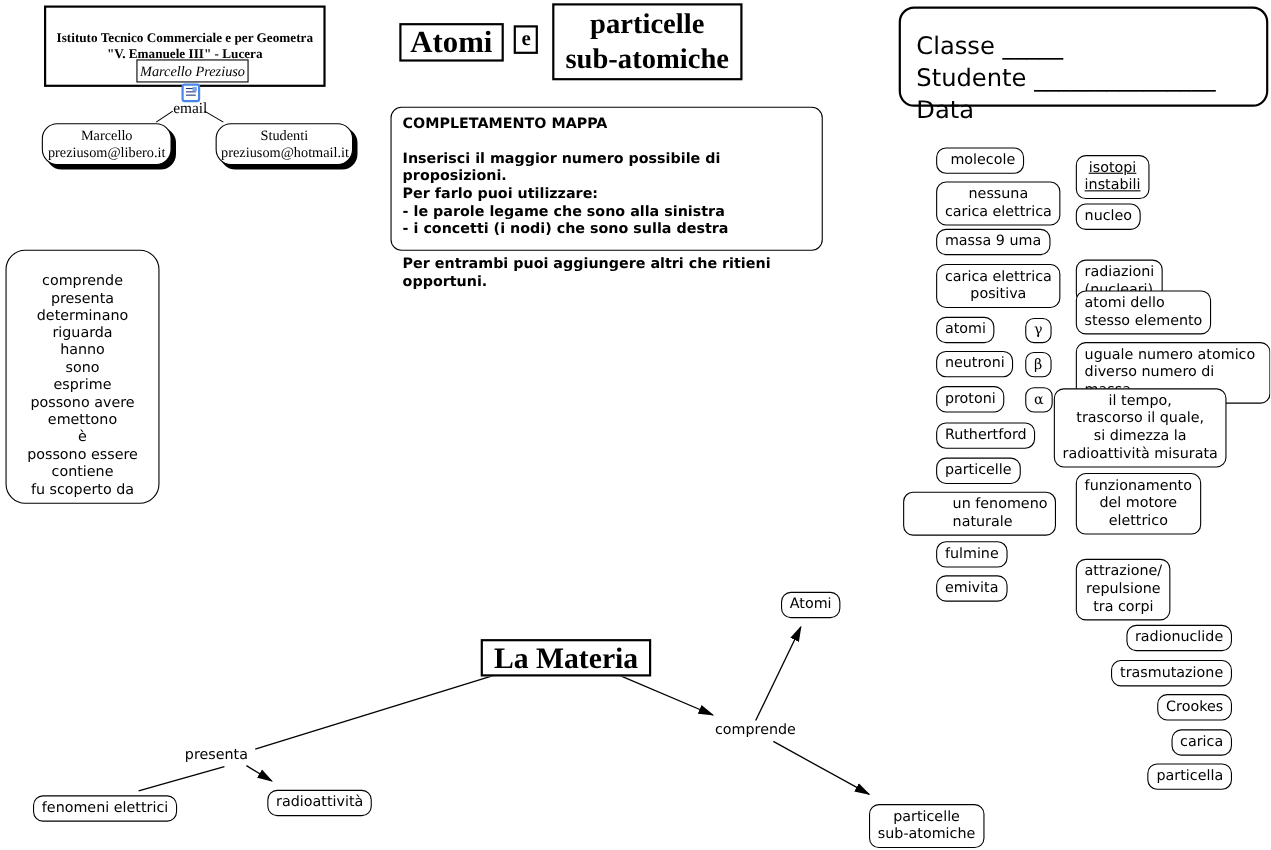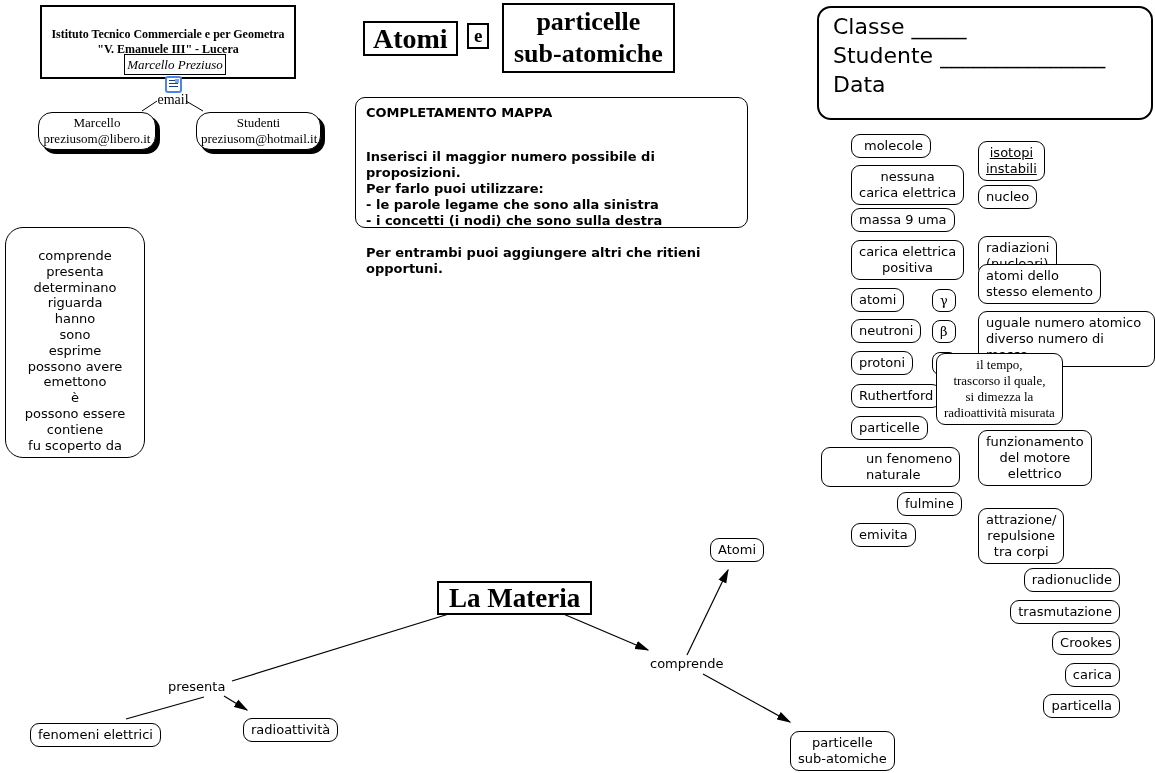--- a/index.html
+++ b/index.html
@@ -21,27 +21,27 @@
   .contact{position:absolute;border:1.5px solid #000;border-radius:14px;box-shadow:4px 4px 0 #000;
     background:#fff;text-align:center;font:13px/16px "Liberation Serif",serif;padding:2px 4px;box-sizing:border-box;}
   .contact span{display:block;}
 
   
   .tbox{position:absolute;border:2px solid #000;background:#fff;font-family:"Liberation Serif",serif;font-weight:bold;text-align:center;}
   .t-atomi{left:363px;top:21px;font-size:28px;line-height:31px;padding:0 8px;}
   .t-e{left:467px;top:23px;font-size:19px;line-height:22px;padding:0 5px;}
   .t-part{left:502px;top:3px;font-size:26px;line-height:32px;padding:1px 10px;white-space:pre-line;}
 
-  .studentbox{position:absolute;left:817px;top:6px;width:336px;height:114px;border:2px solid #000;
+  .studentbox{position:absolute;left:817px;top:6px;width:336px;height:91px;border:2px solid #000;
     border-radius:14px;box-sizing:border-box;font:22px/29px "DejaVu Sans",sans-serif;
-    padding:4px 14px;white-space:pre-line;}
+    padding:20px 14px;white-space:pre-line;}
 
   .instructions{position:absolute;left:355px;top:97px;width:393px;height:131px;border:1.5px solid #000;
     border-radius:10px;box-sizing:border-box;padding:7px 10px;font:bold 13px/16px "DejaVu Sans",sans-serif;}
-  .instructions .body{margin-top:28px;white-space:pre-line;}
+  .instructions .body{margin-top:16px;white-space:pre-line;}
 
   .wordlist{position:absolute;left:5px;top:227px;width:140px;height:231px;border:1.5px solid #000;
     border-radius:18px;box-sizing:border-box;text-align:center;font:13px/15.8px "DejaVu Sans",sans-serif;
     padding-top:20px;white-space:pre-line;}
 
   
   .cbox{position:absolute;border:1.3px solid #000;border-radius:9px;padding:3px 7px;
     font:13px/16px "DejaVu Sans",sans-serif;text-align:center;white-space:pre-line;background:#fff;box-sizing:border-box;}
   .la{text-align:left;}
   .gbox{position:absolute;border:1.3px solid #000;border-radius:8px;padding:2px 7px;
@@ -138,37 +138,37 @@
   <div class="cbox" style="left:851px;top:208px;">massa 9 uma</div>
   <div class="cbox" style="left:851px;top:240px;">carica elettrica
 positiva</div>
   <div class="cbox" style="left:851px;top:288px;">atomi</div>
   <div class="cbox" style="left:851px;top:319px;">neutroni</div>
   <div class="cbox" style="left:851px;top:351px;">protoni</div>
   <div class="cbox" style="left:851px;top:384px;">Ruthertford</div>
   <div class="cbox" style="left:851px;top:416px;">particelle</div>
   <div class="cbox la" style="left:821px;top:447px;padding-left:44px;">un fenomeno
 naturale</div>
-  <div class="cbox" style="left:897px;top:492px;">fulmine</div>
+  <div class="cbox" style="left:851px;top:492px;">fulmine</div>
   <div class="cbox" style="left:851px;top:523px;">emivita</div>
 
   <div class="gbox" style="left:932px;top:289px;">γ</div>
   <div class="gbox" style="left:932px;top:320px;">β</div>
   <div class="gbox" style="left:932px;top:352px;">α</div>
 
   <div class="cbox" style="left:978px;top:141px;text-decoration:underline;">isotopi
 instabili</div>
   <div class="cbox" style="left:978px;top:185px;">nucleo</div>
   <div class="cbox la" style="left:978px;top:216px;margin-top:20px;">radiazioni
 (nucleari)</div>
   <div class="cbox la" style="left:978px;top:264px;">atomi dello
 stesso elemento</div>
   <div class="cbox la" style="left:978px;top:311px;">uguale numero atomico
 diverso numero di massa</div>
-  <div class="cbox" style="left:936px;top:353px;font-family:Liberation Serif, serif;">il tempo,
+  <div class="cbox" style="left:958px;top:353px;">il tempo,
 trascorso il quale,
 si dimezza la
 radioattività misurata</div>
   <div class="cbox" style="left:978px;top:430px;">funzionamento
 del motore
 elettrico</div>
   <div class="cbox" style="left:978px;top:484px;margin-top:24px;">attrazione/
 repulsione
 tra corpi</div>
 

